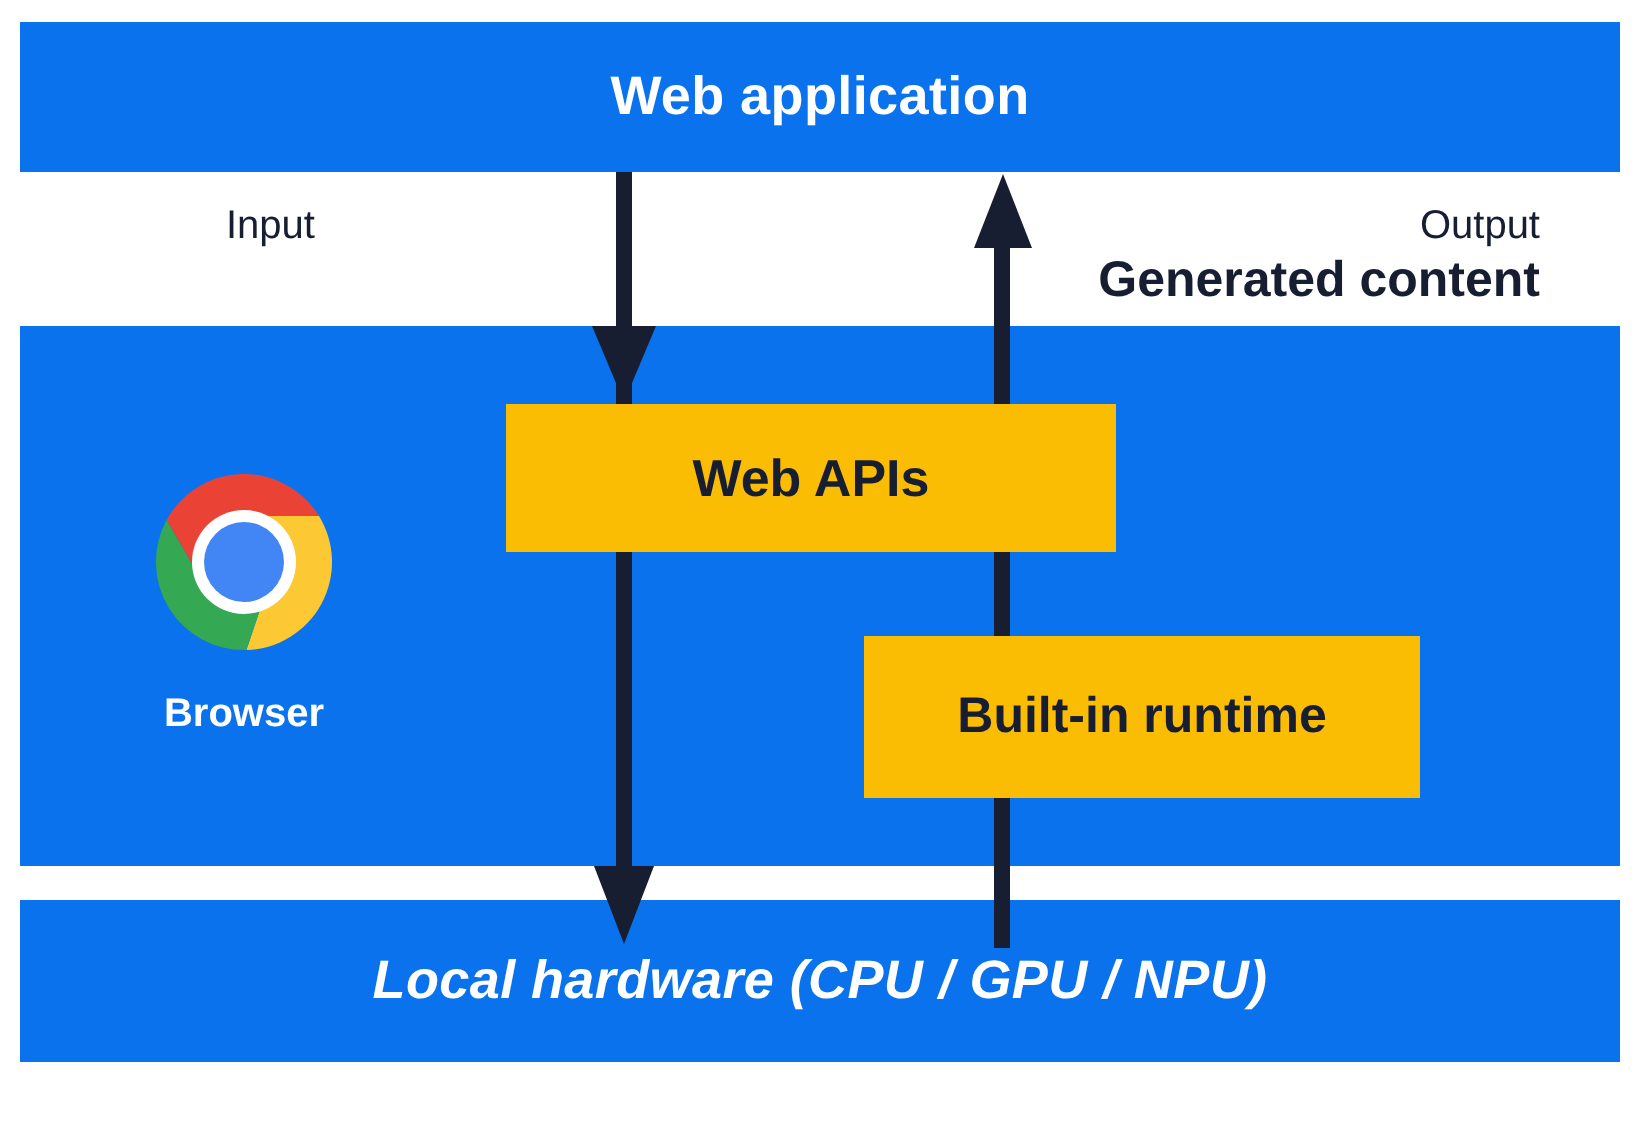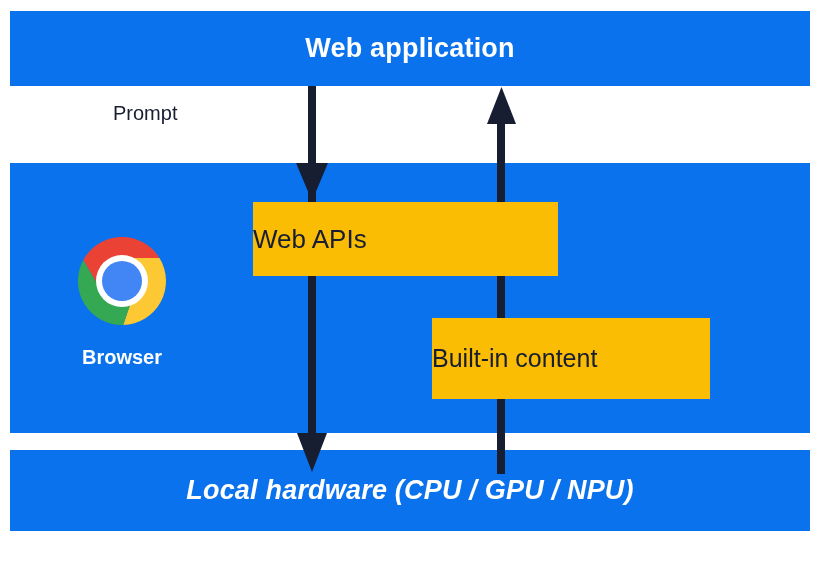--- a/index.html
+++ b/index.html
@@ -35,23 +35,23 @@
   .io-group{position:absolute;top:100px;z-index:1;color:var(--navy);}
   .io-group.input{left:113px;text-align:left;}
   .io-group.output{right:50px;text-align:right;}
   .io-title{font-size:20px;line-height:26px;font-weight:normal;}
   .io-value{font-size:25px;line-height:29px;font-weight:bold;white-space:nowrap;}
   .arrows{position:absolute;left:0;top:0;z-index:2;pointer-events:none;}
   .ybox{
     position:absolute;
     background:var(--yellow);
     z-index:3;
-    display:flex;align-items:center;
+    display:flex;align-items:center;justify-content:center;
     color:var(--navy);
-    font-weight:normal;
+    font-weight:bold;
     text-align:center;
   }
   .ybox.web-apis{left:253px;top:202px;width:305px;height:74px;font-size:26px;}
   .ybox.builtin{left:432px;top:318px;width:278px;height:81px;font-size:25px;line-height:31px;}
   .chrome-logo{position:absolute;left:72px;top:231px;z-index:3;}
   .browser-label{
     position:absolute;left:62px;top:346px;width:120px;
     text-align:center;color:var(--white);
     font-size:20px;font-weight:bold;z-index:3;
   }
@@ -59,21 +59,25 @@
 </head>
 <body>
 
 <div class="stage">
 
   <div class="band top">
     <span class="bar-label">Web application</span>
   </div>
 
   <div class="io-group input">
-    <div class="io-title">Prompt</div>
+    <div class="io-title">Input</div>
+  </div>
+  <div class="io-group output">
+    <div class="io-title">Output</div>
+    <div class="io-value">Generated content</div>
   </div>
 
   <div class="band middle"></div>
 
   <svg class="arrows" width="820" height="566" viewBox="0 0 820 566">
     <g fill="#171E31">
       <rect x="308" y="86" width="8" height="350"></rect>
       <polygon points="296,163 328,163 312,201"></polygon>
       <polygon points="297,433 327,433 312,472"></polygon>
       <rect x="497" y="121" width="8" height="353"></rect>
@@ -88,21 +92,21 @@
     <circle cx="50" cy="50" r="26" fill="#FFFFFF"></circle>
     <circle cx="50" cy="50" r="20" fill="#4285F4"></circle>
   </svg>
   <div class="browser-label">Browser</div>
 
   <div class="ybox web-apis">
     <span>Web APIs</span>
   </div>
   <div class="ybox builtin">
     <span>
-      <span>Built-in content</span><br>
+      <span>Built-in runtime</span><br>
     </span>
   </div>
 
   <div class="band bottom">
     <span class="bar-label">Local hardware (CPU / GPU / NPU)</span>
   </div>
 
 </div>
 
 </body></html>

